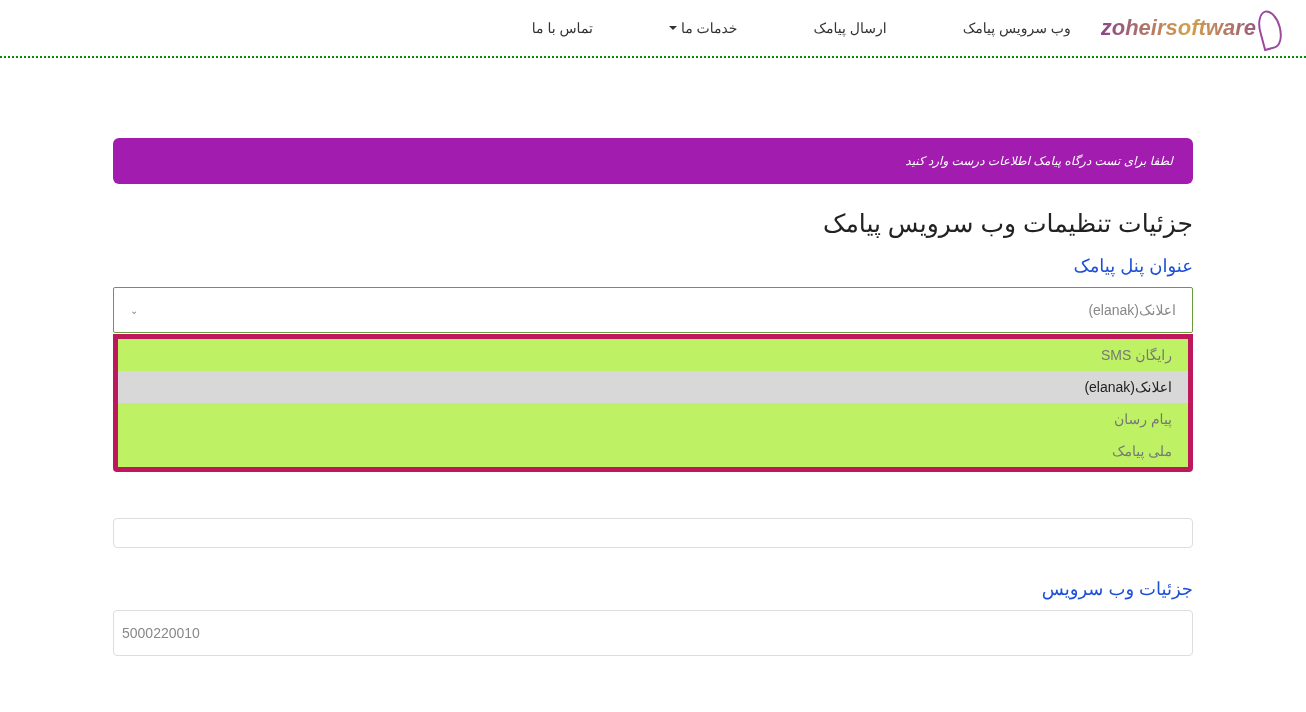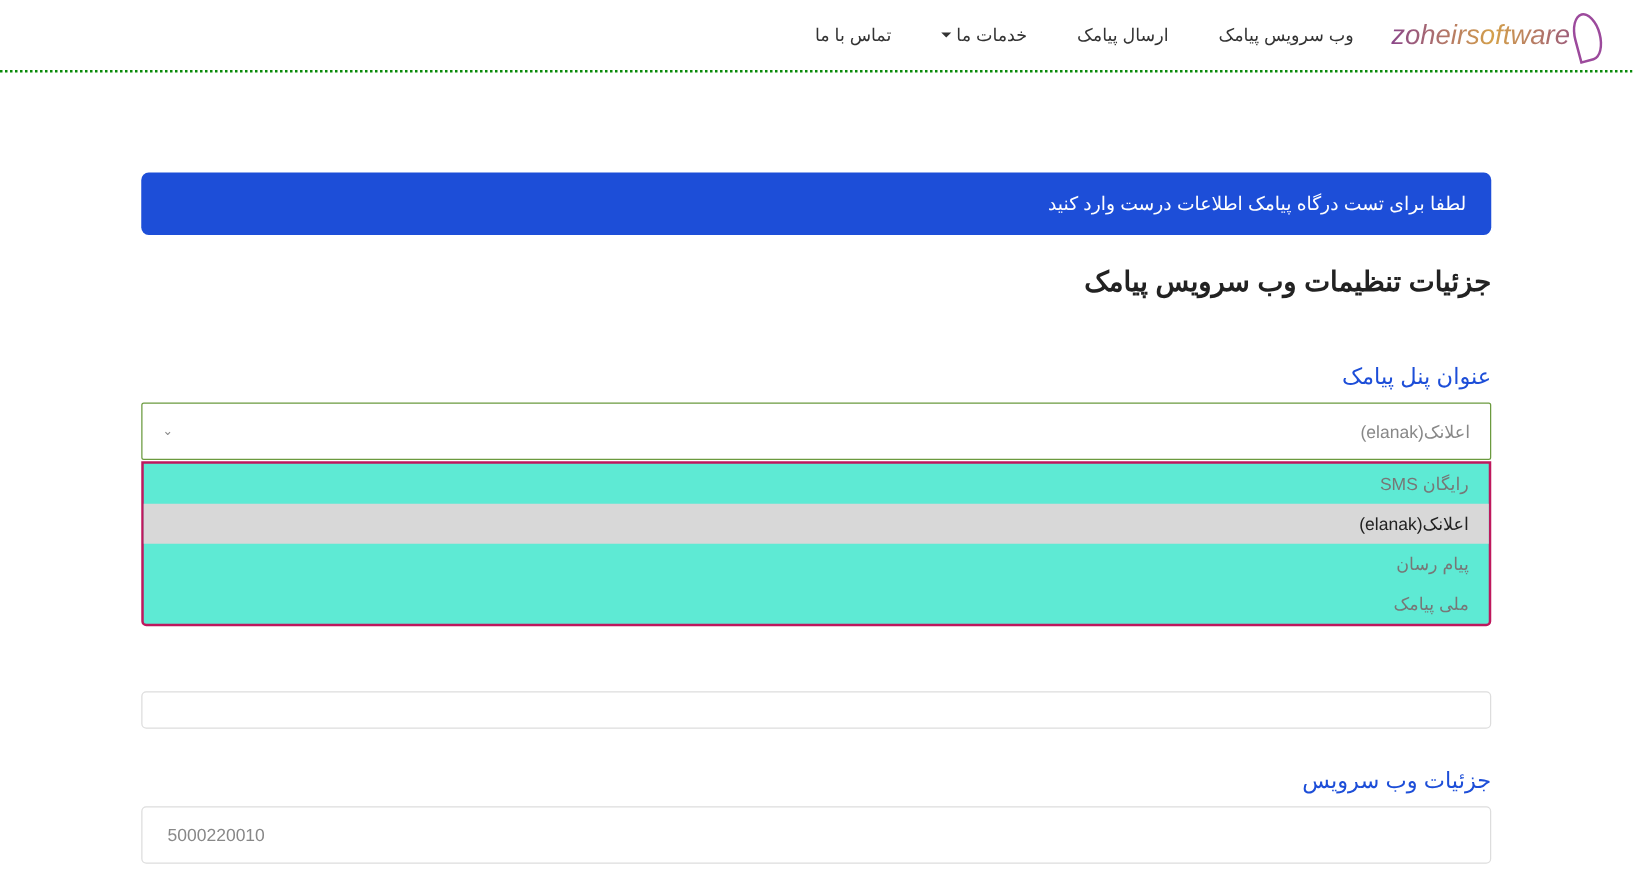--- a/index.html
+++ b/index.html
@@ -16,21 +16,21 @@
   display: flex;
   align-items: center;
   padding: 15px 30px;
   border-bottom: 2px dotted #0a8a0a;
   gap: 30px;
 }
 .logo {
   font-family: cursive, Arial;
   font-size: 22px;
   font-style: italic;
-  font-weight: normal;
+  font-weight: bold;
   background: linear-gradient(90deg, #8b4789, #d4a04a, #8b4789);
   -webkit-background-clip: text;
   -webkit-text-fill-color: transparent;
   background-clip: text;
   padding-right: 20px;
   position: relative;
 }
 .logo::before {
   content: "";
   position: absolute;
@@ -47,47 +47,49 @@
   gap: 40px;
   align-items: center;
 }
 .nav-item {
   color: #333;
   font-size: 14px;
   cursor: pointer;
   display: flex;
   align-items: center;
   gap: 4px;
+  margin-left: 36px;
 }
 .caret {
   display: inline-block;
   width: 0;
   height: 0;
   border-left: 4px solid transparent;
   border-right: 4px solid transparent;
   border-top: 4px solid #333;
 }
 .container {
   max-width: 1110px;
   margin: 80px auto 0;
   padding: 0 15px;
 }
 .alert {
-  background: #1d4ed8;
+  background: #a21caf;
   color: #fff;
   padding: 16px 20px;
   border-radius: 6px;
-  font-size: 15px;
+  font-size: 12px;
   margin-bottom: 25px;
+  font-style: italic;
 }
 .page-title {
-  font-size: 22px;
-  font-weight: 700;
+  font-size: 25px;
+  font-weight: 400;
   color: #222;
-  margin-bottom: 51px;
+  margin-bottom: 17px;
 }
 .form-group {
   margin-bottom: 30px;
 }
 .form-label {
   display: block;
   font-size: 18px;
   color: #1d4ed8;
   margin-bottom: 10px;
   font-weight: 500;
@@ -110,41 +112,41 @@
 }
 .select-arrow {
   color: #888;
   font-size: 10px;
 }
 .dropdown {
   position: absolute;
   top: 100%;
   left: 0;
   right: 0;
-  background: #5eead4;
-  border: 2px solid #be185d;
+  background: #bef264;
+  border: 5px solid #be185d;
   border-radius: 0 0 4px 4px;
   z-index: 10;
   margin-top: 1px;
 }
 .dropdown-item {
   padding: 8px 16px;
   font-size: 14px;
   color: #777;
   cursor: pointer;
 }
 .dropdown-item.selected {
   background: #d8d8d8;
   color: #222;
 }
 .text-input {
   width: 100%;
   border: 1px solid #ddd;
   border-radius: 4px;
-  padding: 14px 20px;
+  padding: 14px 8px;
   font-size: 14px;
   color: #888;
   direction: ltr;
   text-align: left;
 }
 .hidden-input {
   width: 100%;
   border: 1px solid #ddd;
   border-radius: 4px;
   padding: 14px 16px;

